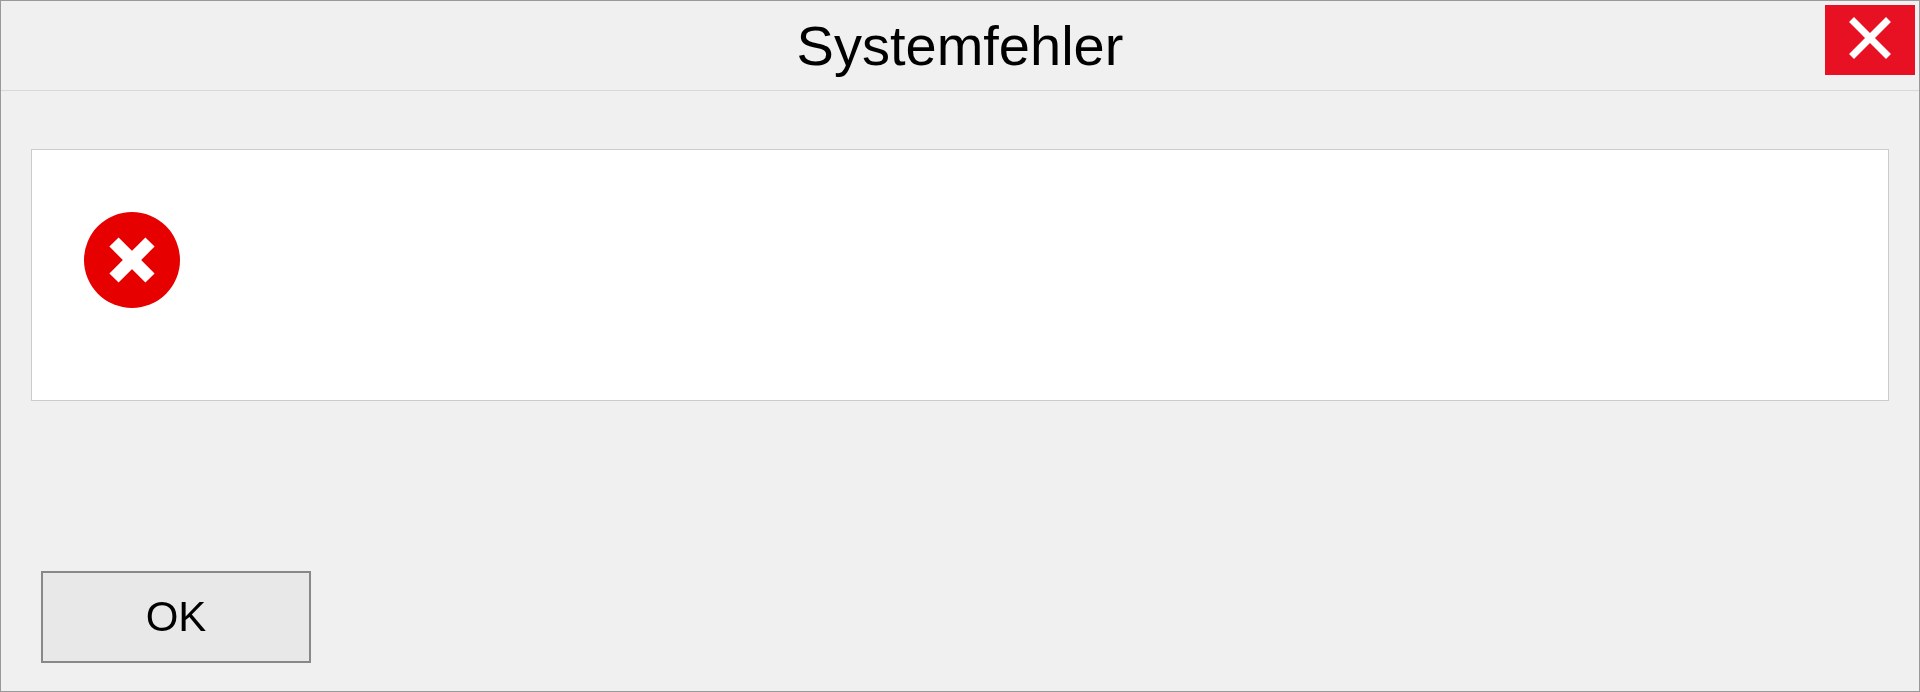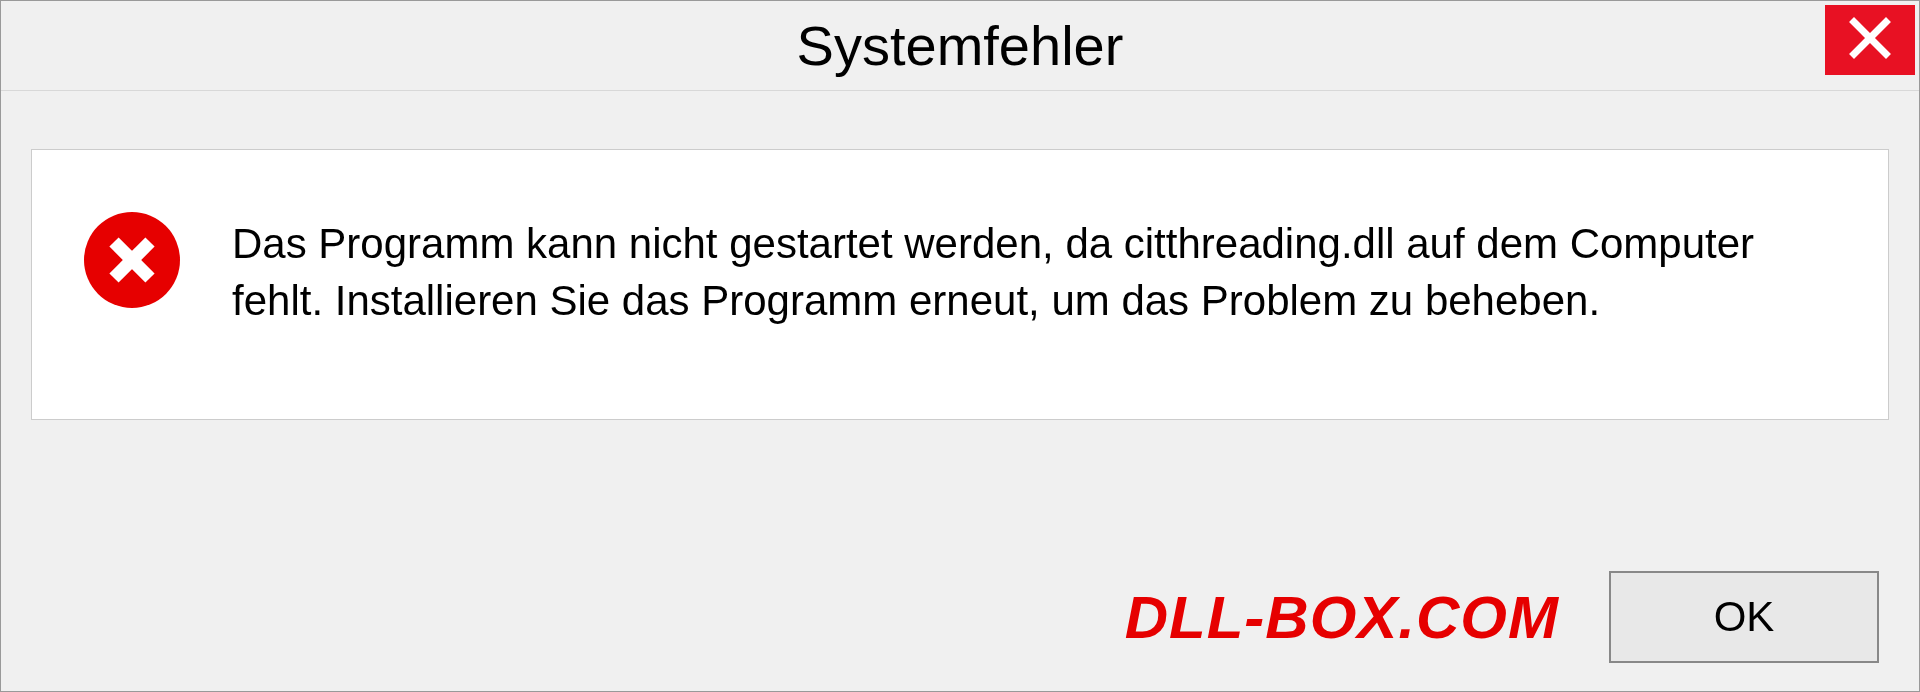--- a/index.html
+++ b/index.html
@@ -136,22 +136,20 @@
   <div class="content-area">
     <div class="message-panel">
       <div class="error-icon-wrap">
         <div class="error-circle">
           <svg width="60" height="60" viewBox="0 0 60 60">
             <line x1="12" y1="12" x2="48" y2="48" stroke="#ffffff" stroke-width="13" stroke-linecap="butt"></line>
             <line x1="48" y1="12" x2="12" y2="48" stroke="#ffffff" stroke-width="13" stroke-linecap="butt"></line>
           </svg>
         </div>
       </div>
-      <div class="message-text">Das Programm kann nicht gestartet werden, da citthreading.dll auf dem Computer fehlt. Installieren Sie das Programm erneut, um das Problem zu beheben.</div>
     </div>
   </div>
 
   <div class="footer">
-    <div class="watermark">DLL-BOX.COM</div>
     <button class="ok-button">OK</button>
   </div>
 
 </div>
 
 </body></html>

